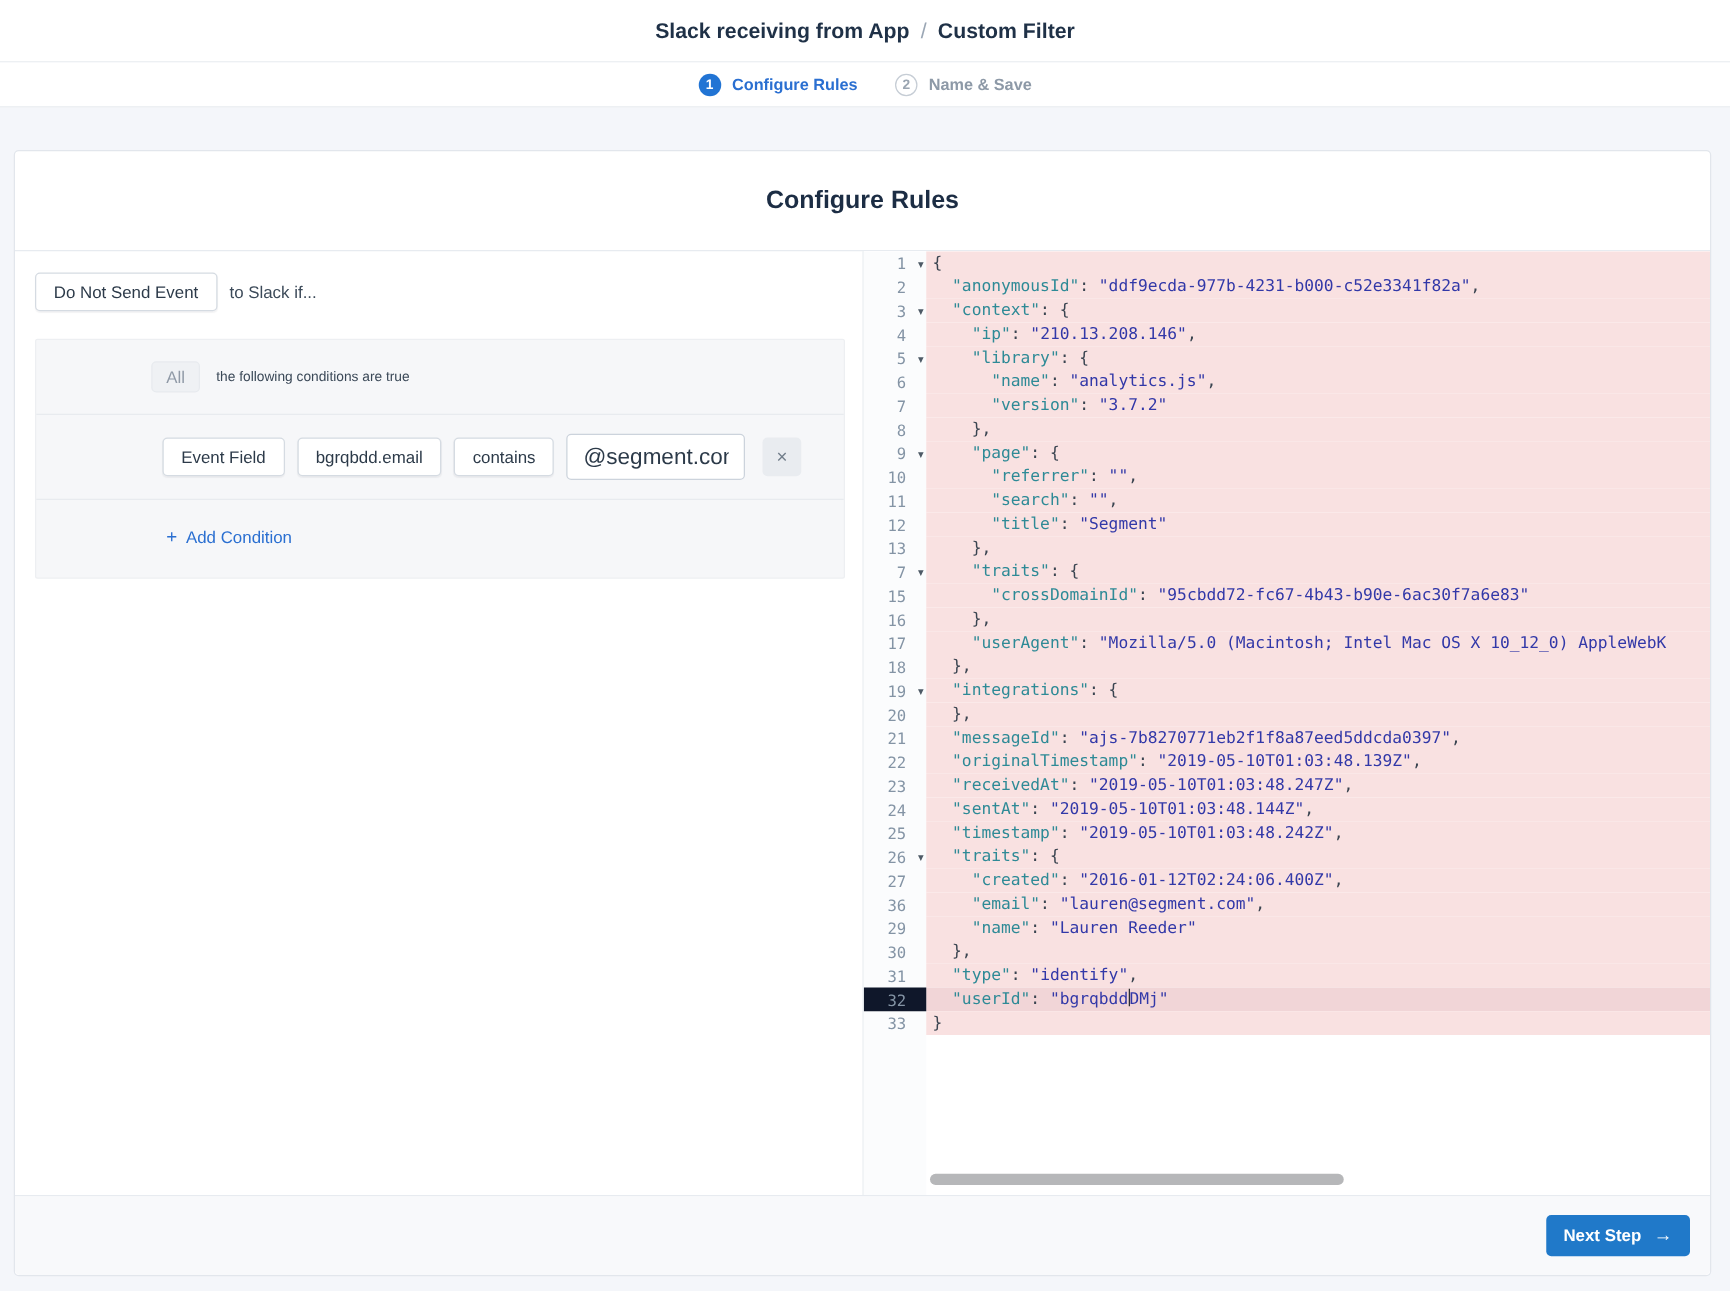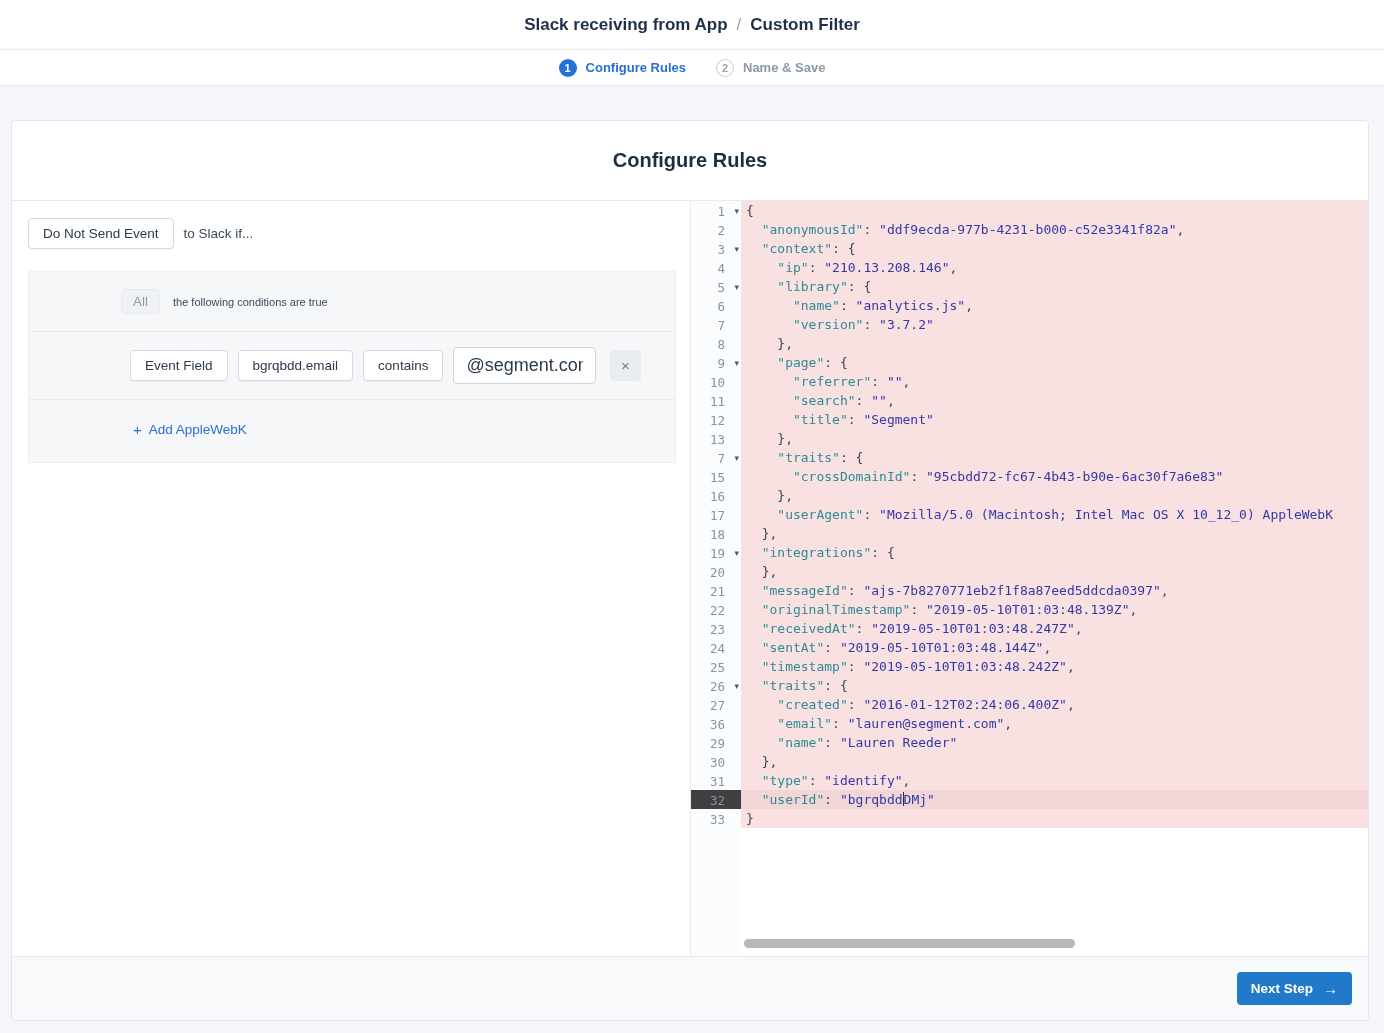--- a/index.html
+++ b/index.html
@@ -72,21 +72,21 @@
   .test-btn { margin-left:auto; background:#2079c9; border:1px solid #5a9fd6;
     color:#fff; font-size:13px; font-weight:700; padding:8px 16px; border-radius:4px;
     box-shadow:0 0 0 3px #b5d5ee; }
   .load-link { margin-left:20px; display:inline-flex; align-items:center; gap:7px;
     color:#2a6fd1; font-size:13.5px; font-weight:700; text-decoration:none; cursor:pointer; }
 
   
   .editor { position:relative; flex:1; display:flex; overflow:hidden; background:#fff; }
   .gutter { width:50px; flex:none; background:#fbfcfd; }
   .gut-line { height:19px; position:relative; }
-  .gut-line.active { background:#404040; }
+  .gut-line.active { background:#0f172a; }
   .gut-num { position:absolute; right:16px; top:50%; transform:translateY(-50%);
     font-family:"DejaVu Sans Mono", monospace; font-size:12.5px; color:#8494a5; }
   .fold { position:absolute; right:2px; top:50%; transform:translateY(-50%);
     font-size:9px; color:#4e5a66; cursor:pointer; }
   .code { flex:1; min-width:0; }
   .code-line { height:19px; line-height:19px; background:#f9e1e1; white-space:pre;
     overflow:hidden; padding-left:5px;
     font-family:"DejaVu Sans Mono", monospace; font-size:13px; }
   .code-line.active { background:#f1d5d7; }
   .tok-k { color:#2e8a96; }
@@ -152,21 +152,21 @@
           <button class="btn btn-default">Event Field</button>
           <button class="btn btn-default">bgrqbdd.email</button>
           <button class="btn btn-default">contains</button>
           <input class="cond-input" type="text" value="@segment.com" style="">
           <button class="remove-btn"><span>×</span></button>
         </div>
         <div class="cond-divider"></div>
         <div class="add-row">
           <a class="add-condition">
             <span class="plus-icon">+</span>
-            <span>Add AppleWebK</span>
+            <span>Add Condition</span>
           </a>
         </div>
       </div>
     </section>
 
     <section class="right-panel">
 
       <div class="editor">
         <div class="gutter" id="gutter">
             <div class="gut-line">

